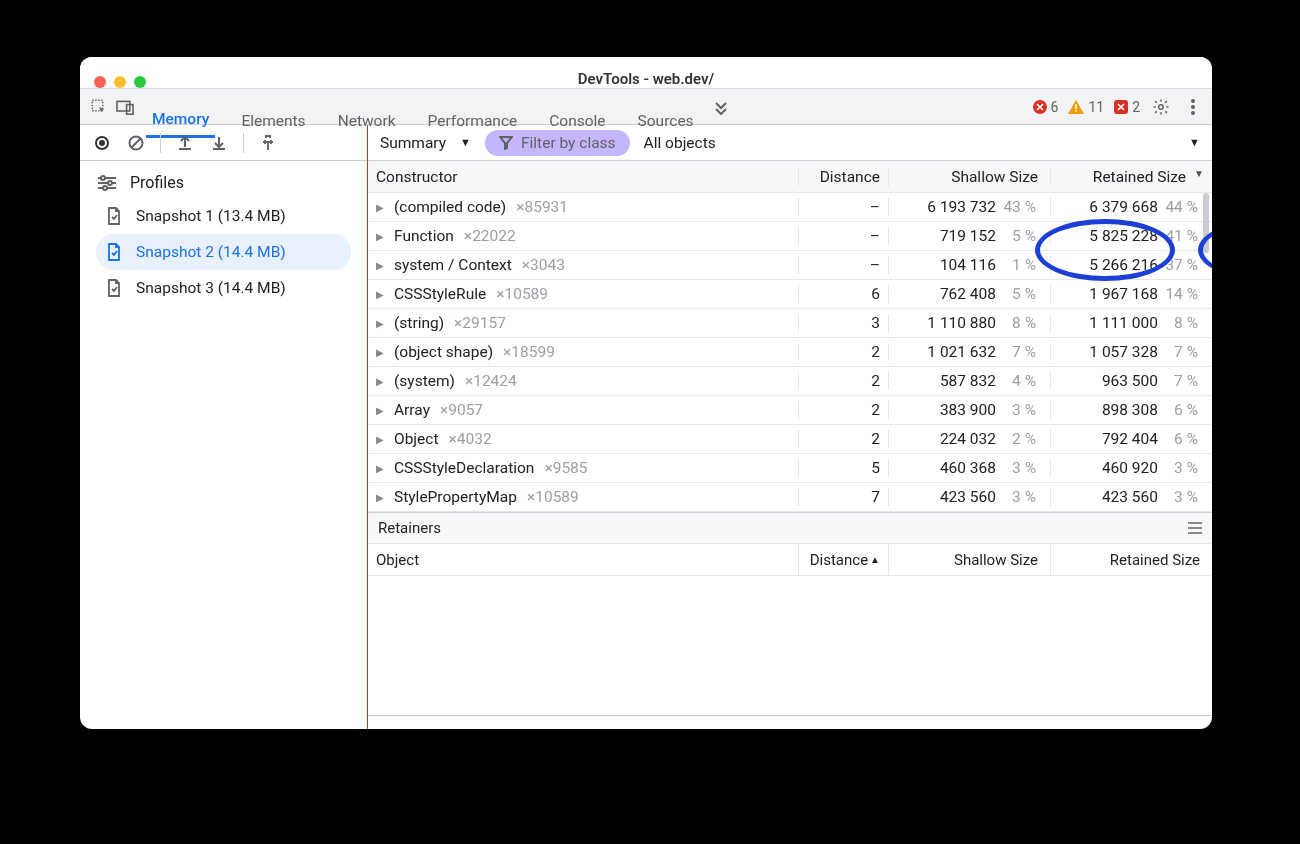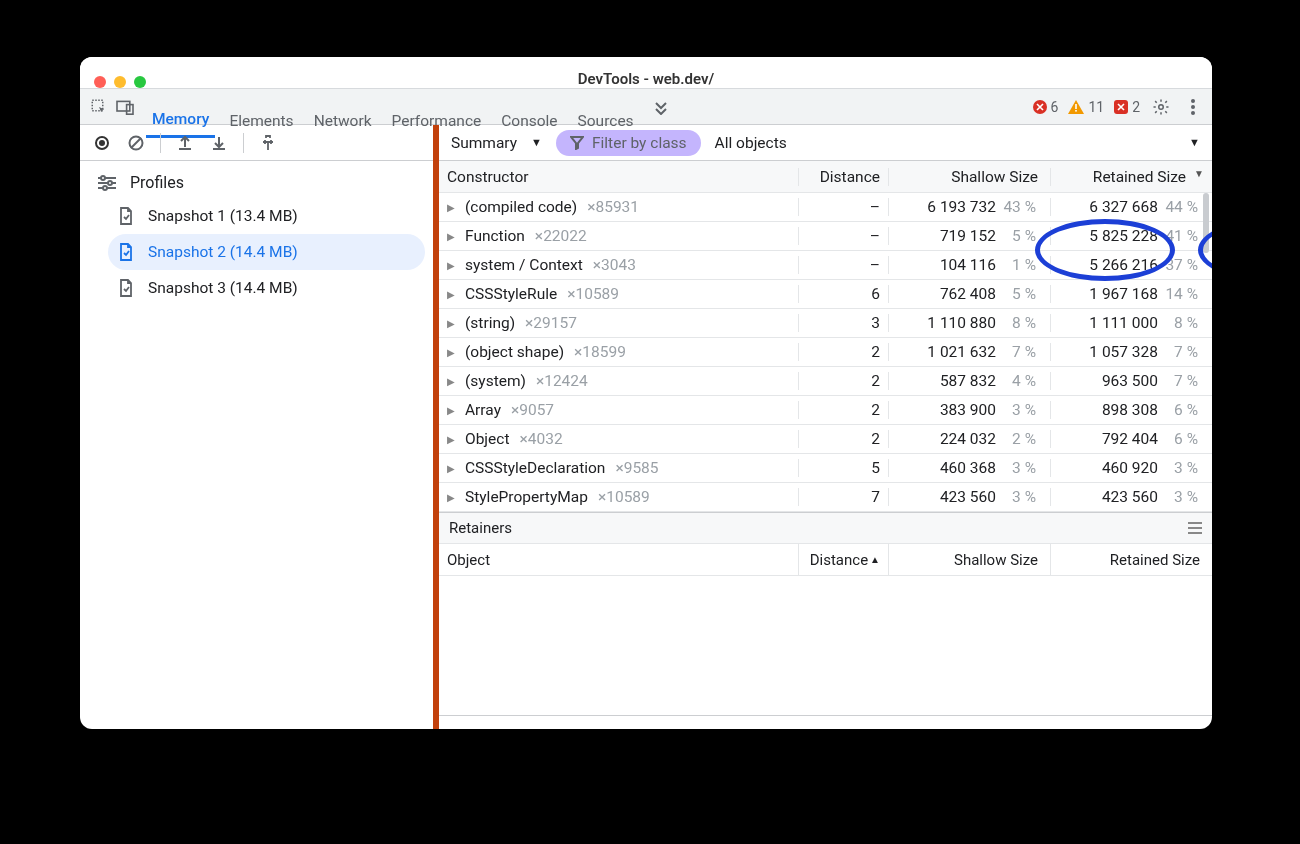--- a/index.html
+++ b/index.html
@@ -25,36 +25,36 @@
   .traffic { display:flex; gap:8px; padding-left:14px; }
   .traffic span { width:12px; height:12px; border-radius:50%; }
   .tl-close{background:#ff5f57;} .tl-min{background:#febc2e;} .tl-max{background:#28c840;}
   .title-text{position:absolute; left:0; right:0; text-align:center; font-weight:600; font-size:15px; color:#333;}
   
   .tabrow {
     height:36px; background:#f1f3f4; border-bottom:1px solid #ccced1;
     display:flex; align-items:center; padding:0 8px; gap:4px;
   }
   .tabrow .ic { width:22px; height:22px; display:flex; align-items:center; justify-content:center; color:#5f6368; }
-  .tabrow .tabs { display:flex; align-items:stretch; height:100%; margin-left:6px; gap:8px;margin-top:28px;}
+  .tabrow .tabs { display:flex; align-items:stretch; height:100%; margin-left:6px; gap:20px;margin-top:28px;}
   .tab { display:flex; align-items:center; padding:0 6px; color:#5f6368; cursor:pointer; font-size:15.5px;}
   .tab.active { color:#1a73e8; border-bottom:3px solid #1a73e8; font-weight:500;}
   .tabrow .right { margin-left:auto; display:flex; align-items:center; gap:10px; }
   .errchip{display:flex;align-items:center;gap:4px;color:#5f6368;font-size:14px;}
   .dot{width:14px;height:14px;border-radius:3px;display:inline-flex;align-items:center;justify-content:center;}
   .dot.round{border-radius:50%;}
   .dot.red{background:#d93025;} .dot.redbox{background:#d93025;}
   
   .content { flex:1; display:flex; min-height:0;}
-  .sidebar { width:359px; border-right:6px solid #c2410c; display:flex; flex-direction:column; }
+  .sidebar { width:288px; border-right:1px solid #c2410c; display:flex; flex-direction:column; }
   .sb-toolbar{height:36px;border-bottom:1px solid #ccced1;display:flex;align-items:center;gap:14px;padding:0 12px;}
   .sb-toolbar .ic{width:20px;height:20px;color:#5f6368;display:flex;align-items:center;justify-content:center;}
   .sb-section{padding:12px 18px 6px;display:flex;align-items:center;gap:14px;font-size:16px;}
   .sb-title{padding:14px 18px 6px;font-size:16px;color:#202124;}
-  .sb-items{padding:0 8px;margin-left:20px;}
+  .sb-items{padding:0 16px;}
   .sb-item{display:flex;align-items:center;gap:12px;padding:9px 10px;border-radius:18px;font-size:15.5px;cursor:pointer;}
   .sb-item.selected{background:#e8f0fe;color:#1a73e8;}
   .sb-item .fic{width:18px;height:18px;color:#5f6368;}
   .sb-item.selected .fic{color:#1a73e8;}
   
   .main{flex:1;display:flex;flex-direction:column;min-width:0;}
   .m-toolbar{height:36px;border-bottom:1px solid #ccced1;display:flex;align-items:center;gap:14px;padding:0 12px;font-size:15.5px;color:#202124;}
   .pill{background:#c4b5fd;border-radius:16px;padding:4px 14px;display:flex;align-items:center;gap:8px;color:#5f6368;}
   .m-toolbar .caret{font-size:11px;}
   
@@ -284,21 +284,21 @@
                 <span class="tri">▶</span>
                 <span class="ctn">(compiled code)</span>
                 <span class="cnt">×85931</span>
               </div>
               <div class="cell c-dist">–</div>
               <div class="cell c-sz">
                 <span class="num">6 193 732</span>
                 <span class="pct">43 %</span>
               </div>
               <div class="cell c-sz">
-                <span class="num">6 327 668</span>
+                <span class="num">6 379 668</span>
                 <span class="pct">44 %</span>
               </div>
             </div>
             <div class="grow">
               <div class="cell c-ctor">
                 <span class="tri">▶</span>
                 <span class="ctn">Function</span>
                 <span class="cnt">×22022</span>
               </div>
               <div class="cell c-dist">–</div>

